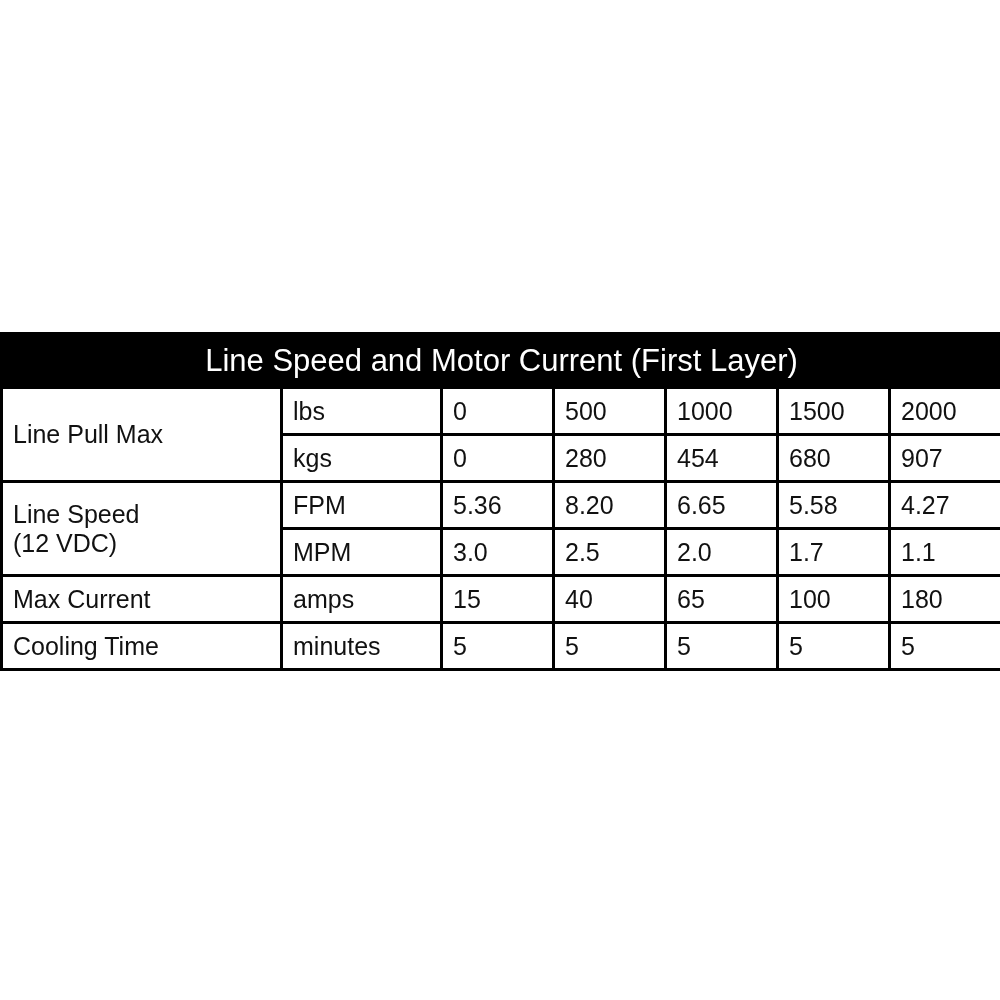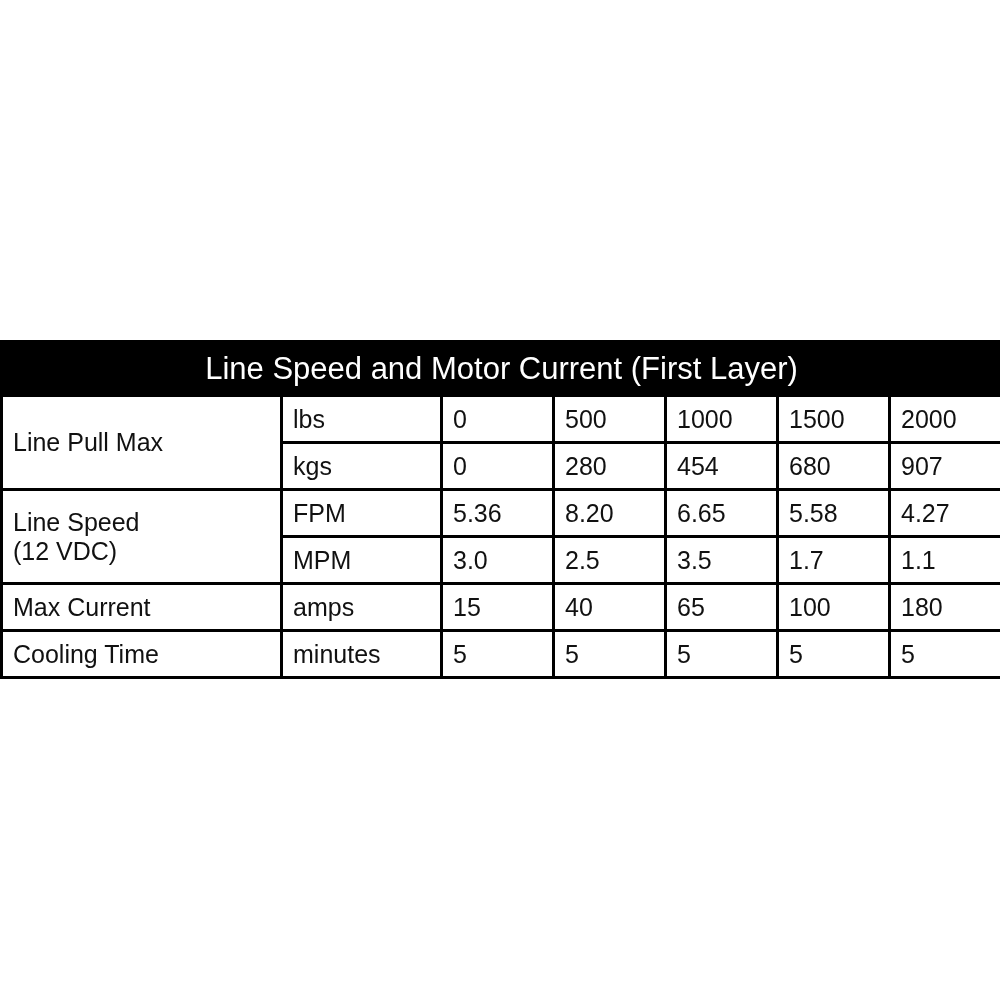--- a/index.html
+++ b/index.html
@@ -10,21 +10,20 @@
     background: #ffffff;
     font-family: "Liberation Sans", sans-serif;
   }
 
   #page {
     position: relative;
     width: 1000px;
     height: 789px;
     background: #ffffff;
     overflow: hidden;
-    margin-top: 8px;
   }
 
   .spec-table-wrap {
     position: absolute;
     left: 0px;
     top: 332px;
     width: 1000px;
   }
 
   table.spec-table {
@@ -129,21 +128,21 @@
           <td class="value-cell">8.20</td>
           <td class="value-cell">6.65</td>
           <td class="value-cell">5.58</td>
           <td class="value-cell">4.27</td>
         </tr>
 
         <tr>
           <td class="unit-cell">MPM</td>
           <td class="value-cell">3.0</td>
           <td class="value-cell">2.5</td>
-          <td class="value-cell">3.5</td>
+          <td class="value-cell">2.0</td>
           <td class="value-cell">1.7</td>
           <td class="value-cell">1.1</td>
         </tr>
 
         <tr>
           <td class="label-cell">Max Current</td>
           <td class="unit-cell">amps</td>
           <td class="value-cell">15</td>
           <td class="value-cell">40</td>
           <td class="value-cell">65</td>

